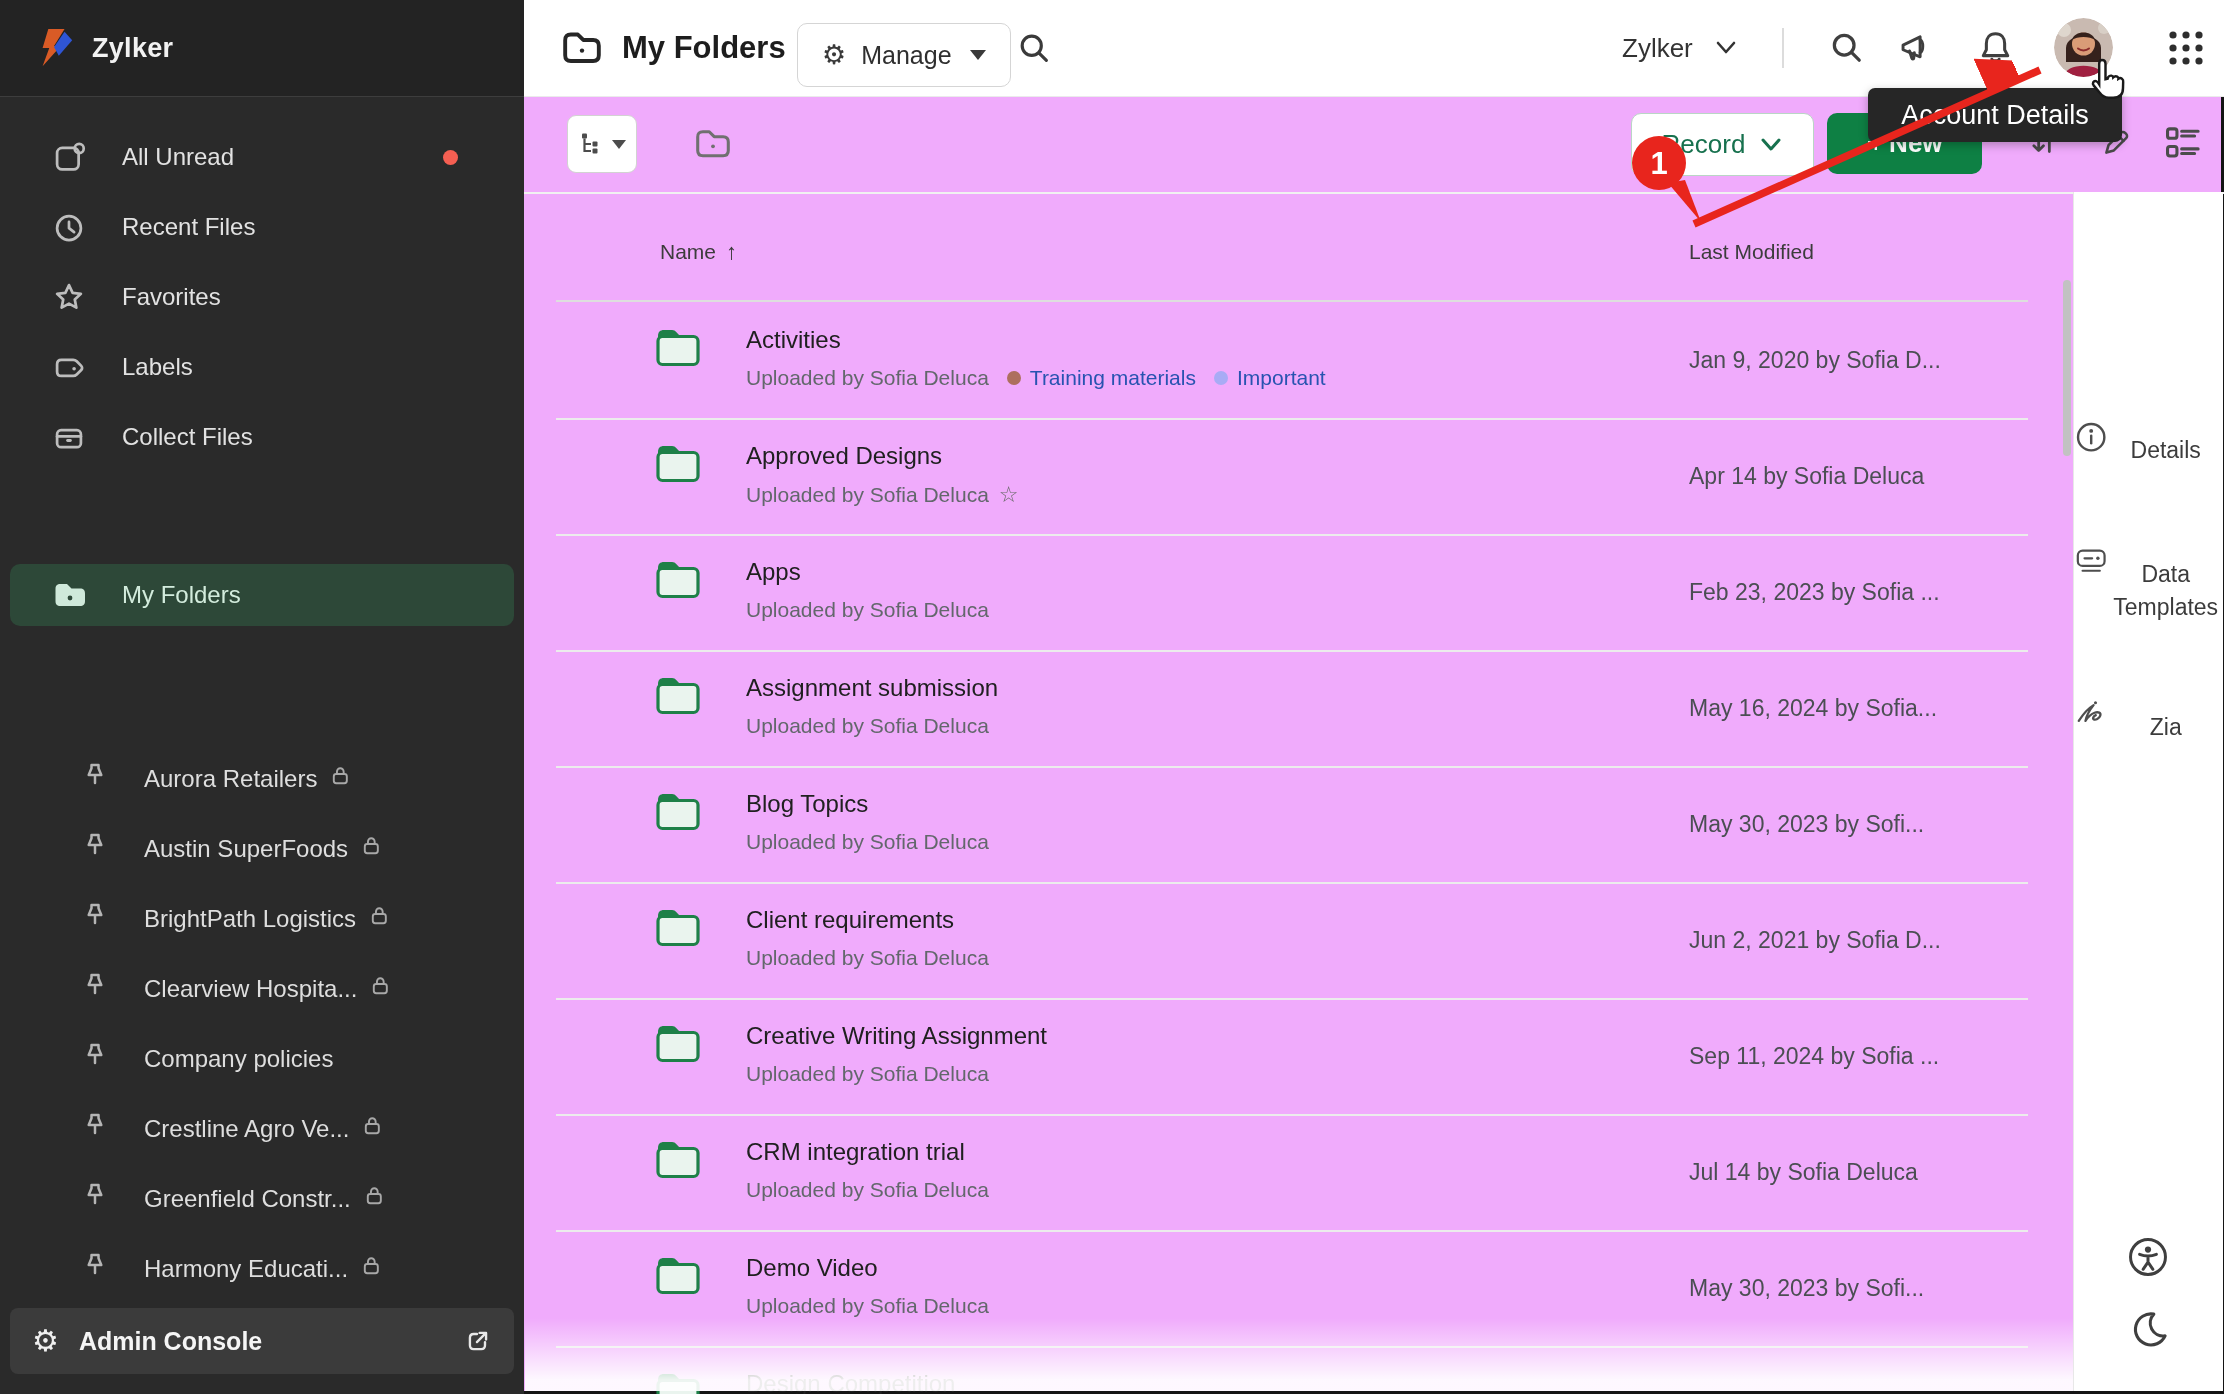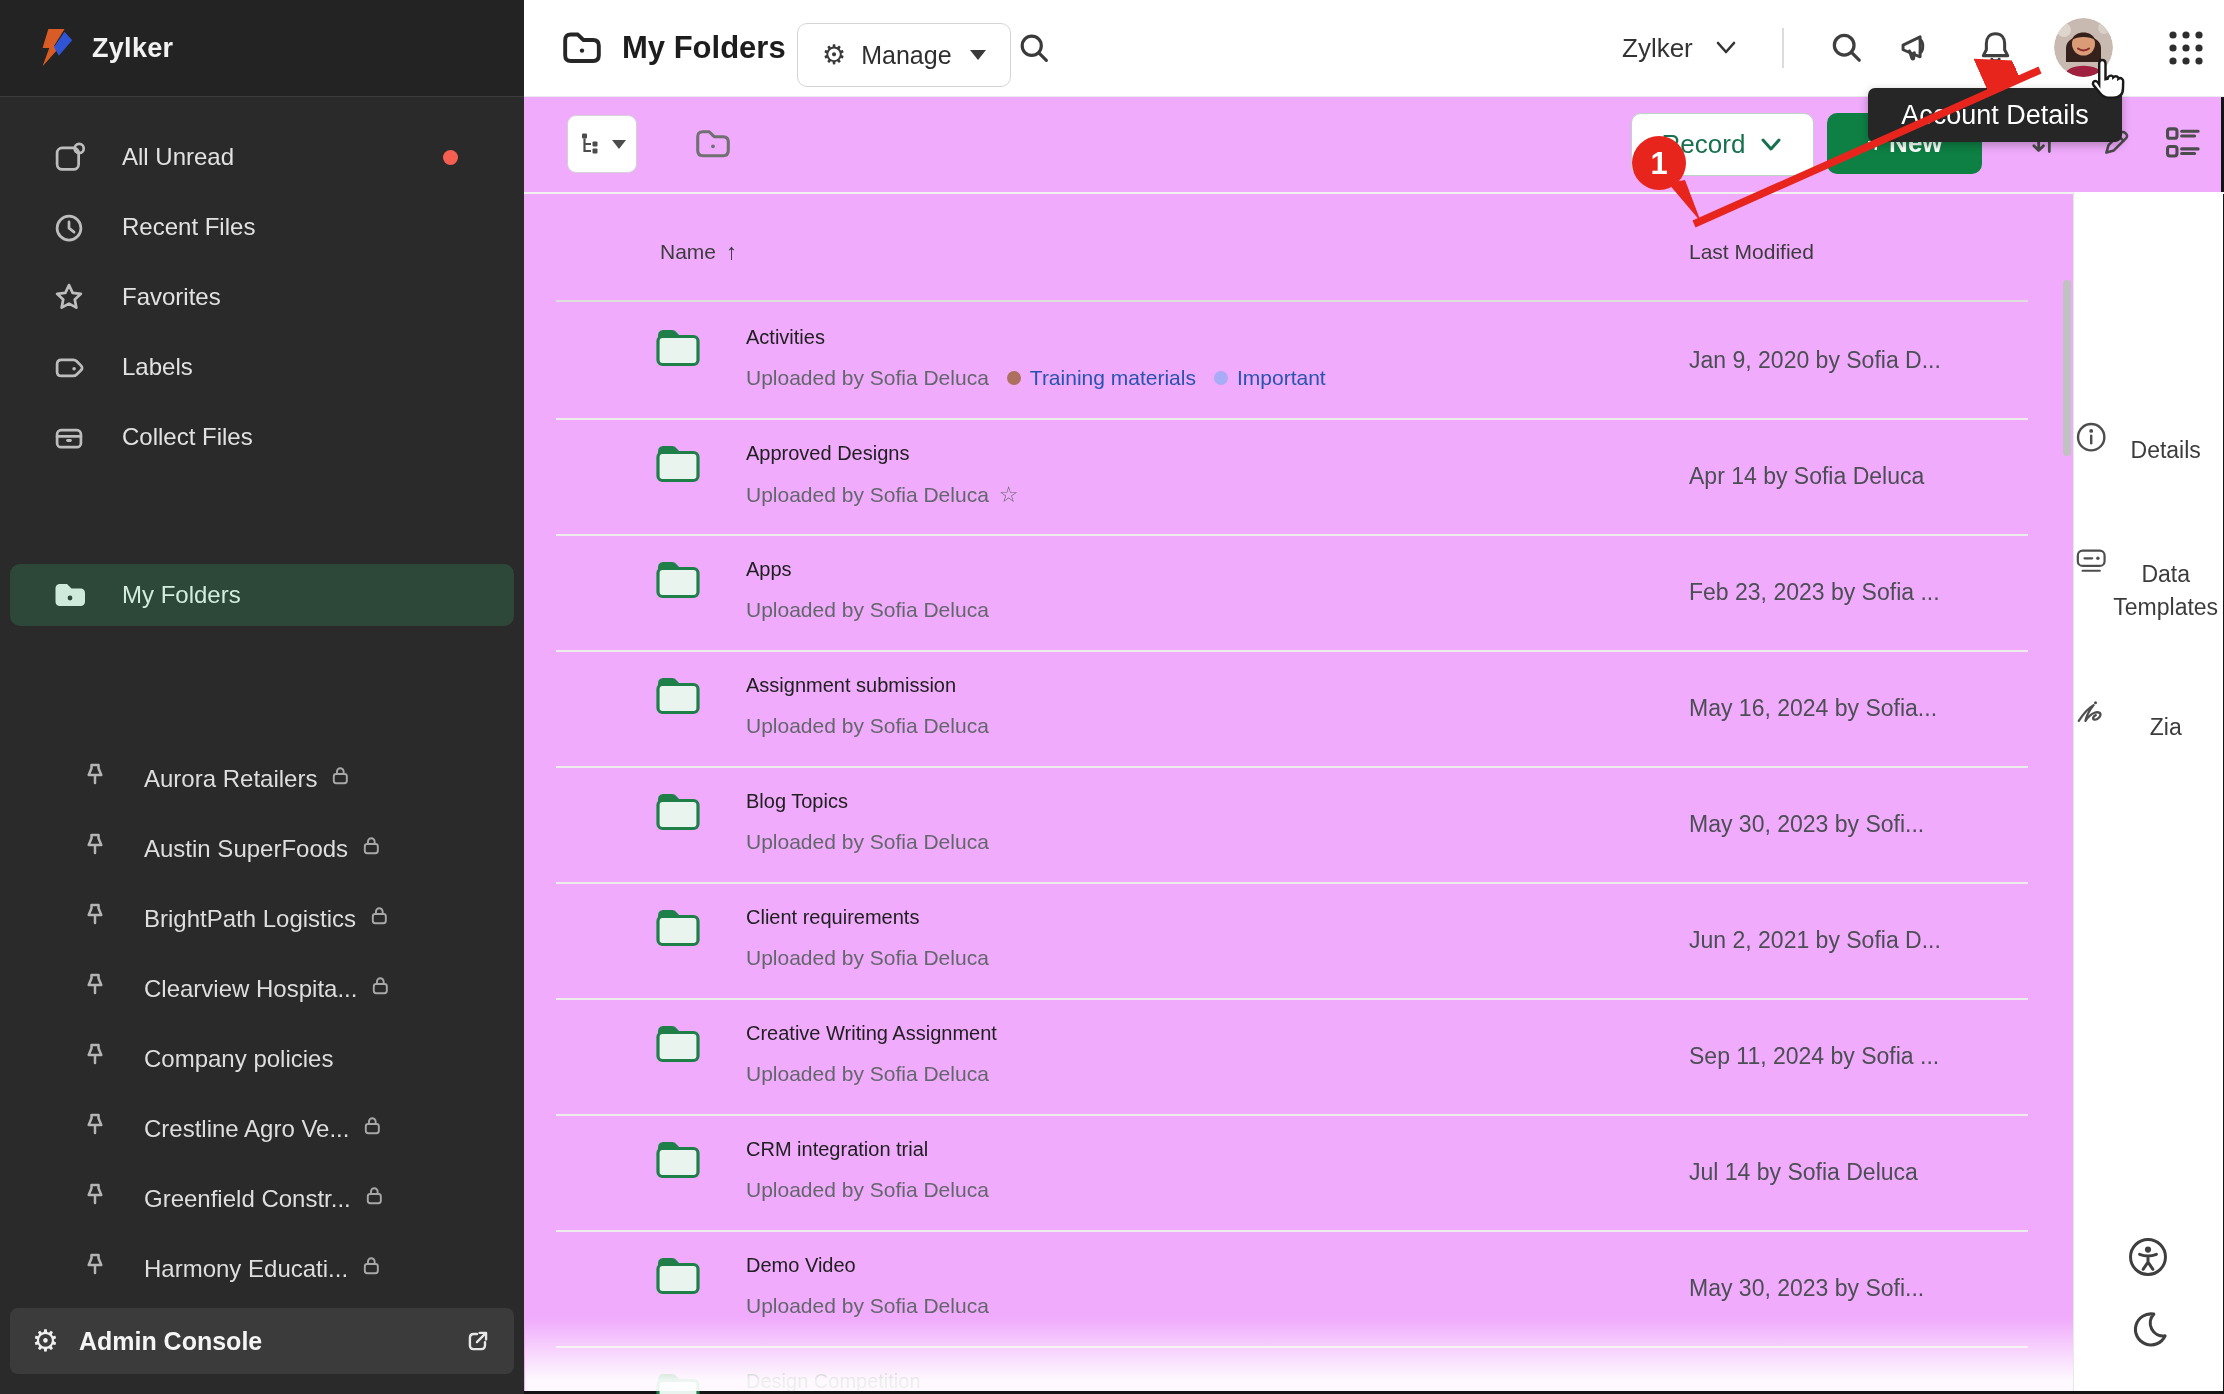--- a/index.html
+++ b/index.html
@@ -75,21 +75,21 @@
   .content-divider{position:absolute;left:524px;top:192px;width:1700px;height:1.5px;background:#f1f1f1;}
   
   .col-head{position:absolute;top:222px;height:60px;display:flex;align-items:center;font-size:21px;color:#3c3c3c;cursor:pointer;}
   .col-name{left:660px;}
   .col-modified{left:1689px;}
   .sort-arrow{margin-left:10px;font-size:22px;color:#3a3a3a;}
   .header-sep{position:absolute;left:556px;top:300px;width:1472px;height:2px;background:#dedede;}
   .row{position:absolute;left:556px;width:1472px;height:116px;cursor:pointer;}
   .row-sep{position:absolute;left:556px;width:1472px;height:1.5px;background:#ececec;}
   .row .ficon{position:absolute;left:98px;top:24px;width:48px;height:42px;}
-  .row .rtitle{position:absolute;left:190px;top:24px;font-size:20px;font-weight:500;color:#202020;white-space:nowrap;}
+  .row .rtitle{position:absolute;left:190px;top:24px;font-size:24px;font-weight:500;color:#202020;white-space:nowrap;}
   .row .rsub{position:absolute;left:190px;top:64px;display:flex;align-items:center;font-size:21px;color:#63676c;white-space:nowrap;}
   .row .rdate{position:absolute;left:1133px;top:0;height:116px;display:flex;align-items:center;font-size:23px;color:#4b4e53;white-space:nowrap;}
   .rlabel{display:flex;align-items:center;margin-left:18px;color:#2853b0;font-weight:500;}
   .rlabel .dot{width:14px;height:14px;border-radius:50%;margin-right:9px;}
   .rstar{margin-left:10px;font-size:22px;color:#6a6a6a;}
   .v-scrollbar{position:absolute;left:2063px;top:280px;width:8px;height:176px;border-radius:4px;background:#c2c2c2;cursor:pointer;}
   .bottom-fade{position:absolute;left:525px;top:1318px;width:1548px;height:73px;
                background:linear-gradient(to bottom,rgba(255,255,255,0),rgba(255,255,255,.92) 85%);pointer-events:none;}
   
   .right-panel{position:absolute;left:2073px;top:192px;width:149px;height:1199px;background:#fff;border-left:1.5px solid #e8e8e8;}

